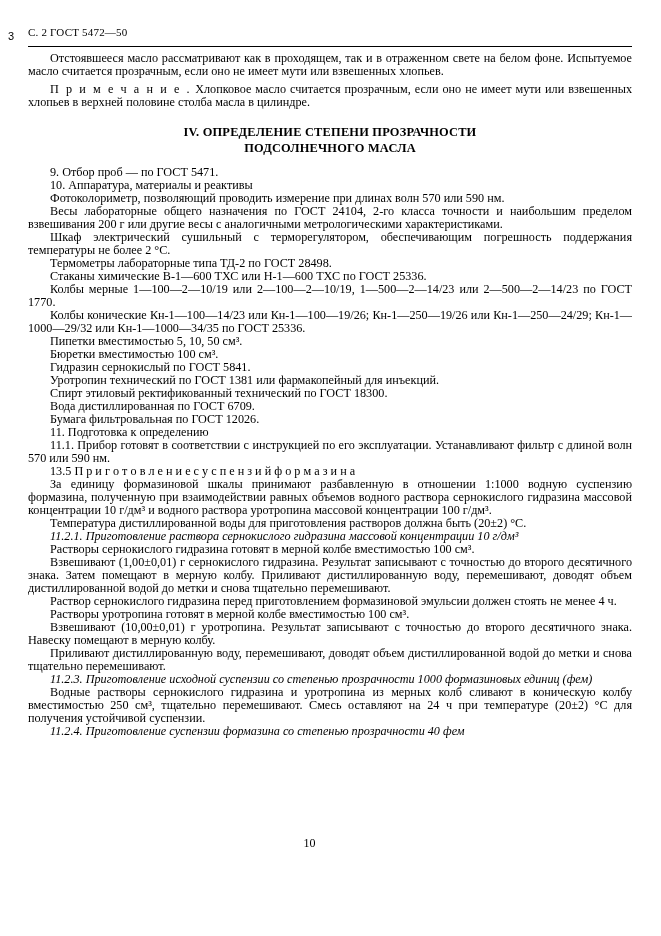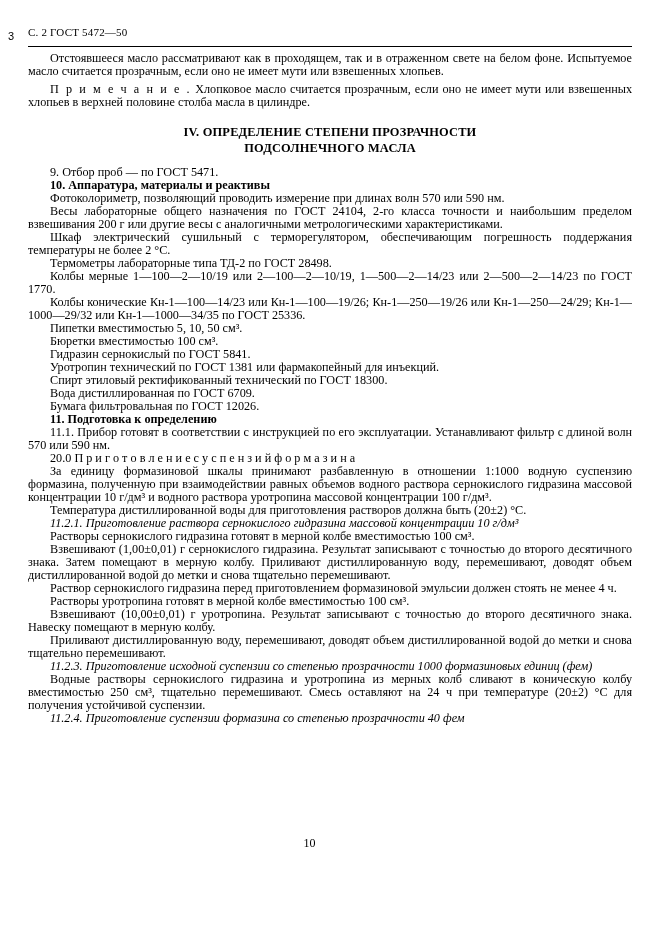--- a/index.html
+++ b/index.html
@@ -81,21 +81,21 @@
     margin-top: 15px;
     margin-bottom: 10px;
   }
   .title-block div {
     font-weight: bold;
     font-size: 12.4px;
     line-height: 16px;
     letter-spacing: 0.2px;
     text-align: center;
   }
-  b.sec { font-weight: bold; margin-top: 31px; }
+  b.sec { font-weight: normal; margin-top: 31px; }
   i { }
   .footer-num {
     position: absolute;
     left: 0;
     top: 836px;
     width: 619px;
     text-align: center;
     font-size: 12px;
   }
 </style>
@@ -123,35 +123,36 @@
     </div>
 
     <p class="ind">9.  Отбор проб — по ГОСТ 5471.</p>
 
     <p class="ind"><b class="sec">10.  Аппаратура, материалы и реактивы</b></p>
 
     <p class="ind">Фотоколориметр, позволяющий проводить измерение при длинах волн 570 или 590 нм.</p>
     <p class="ind">Весы лабораторные общего назначения по ГОСТ 24104, 2-го класса точности и наибольшим пределом взвешивания 200 г или другие весы с аналогичными метрологическими характеристиками.</p>
     <p class="ind">Шкаф электрический сушильный с терморегулятором, обеспечивающим погрешность поддержания температуры не более 2 °С.</p>
     <p class="ind">Термометры лабораторные типа ТД-2 по ГОСТ 28498.</p>
+    <p class="ind">Стаканы химические В-1—600 ТХС или Н-1—600 ТХС по ГОСТ 25336.</p>
     <p class="ind">Колбы мерные 1—100—2—10/19 или 2—100—2—10/19, 1—500—2—14/23 или 2—500—2—14/23 по ГОСТ 1770.</p>
     <p class="ind">Колбы  конические Кн-1—100—14/23 или Кн-1—100—19/26; Кн-1—250—19/26 или Кн-1—250—24/29; Кн-1—1000—29/32 или Кн-1—1000—34/35 по ГОСТ 25336.</p>
     <p class="ind">Пипетки вместимостью 5, 10, 50 см³.</p>
     <p class="ind">Бюретки вместимостью 100 см³.</p>
     <p class="ind">Гидразин сернокислый по ГОСТ 5841.</p>
     <p class="ind">Уротропин технический по ГОСТ 1381 или фармакопейный для инъекций.</p>
     <p class="ind">Спирт этиловый ректификованный технический по ГОСТ 18300.</p>
     <p class="ind">Вода дистиллированная по ГОСТ 6709.</p>
     <p class="ind">Бумага фильтровальная по ГОСТ 12026.</p>
 
     <p class="ind"><b class="sec">11.  Подготовка к определению</b></p>
 
     <p class="ind">11.1.  Прибор готовят в соответствии с инструкцией по его эксплуатации. Устанавливают фильтр с длиной волн 570 или 590 нм.</p>
 
-    <p class="ind">20.0  П р и г о т о в л е н и е   с у с п е н з и й   ф о р м а з и н а</p>
+    <p class="ind">13.5  П р и г о т о в л е н и е   с у с п е н з и й   ф о р м а з и н а</p>
 
     <p class="ind">За единицу формазиновой шкалы принимают разбавленную в отношении 1:1000 водную суспензию формазина, полученную при взаимодействии равных объемов водного раствора сернокислого гидразина массовой концентрации 10 г/дм³ и водного раствора уротропина массовой концентрации 100 г/дм³.</p>
     <p class="ind">Температура дистиллированной воды для приготовления растворов должна быть (20±2) °С.</p>
 
     <p class="ind"><i>11.2.1.  Приготовление раствора сернокислого гидразина массовой концентрации 10 г/дм³</i></p>
     <p class="ind">Растворы сернокислого гидразина готовят в мерной колбе вместимостью 100 см³.</p>
     <p class="ind">Взвешивают (1,00±0,01) г сернокислого гидразина. Результат записывают с точностью до второго десятичного знака. Затем помещают в мерную колбу. Приливают дистиллированную воду, перемешивают, доводят объем дистиллированной водой до метки и снова тщательно перемешивают.</p>
     <p class="ind">Раствор сернокислого гидразина перед приготовлением формазиновой эмульсии должен стоять не менее 4 ч.</p>
 
     <p class="ind">Растворы уротропина готовят в мерной колбе вместимостью 100 см³.</p>

